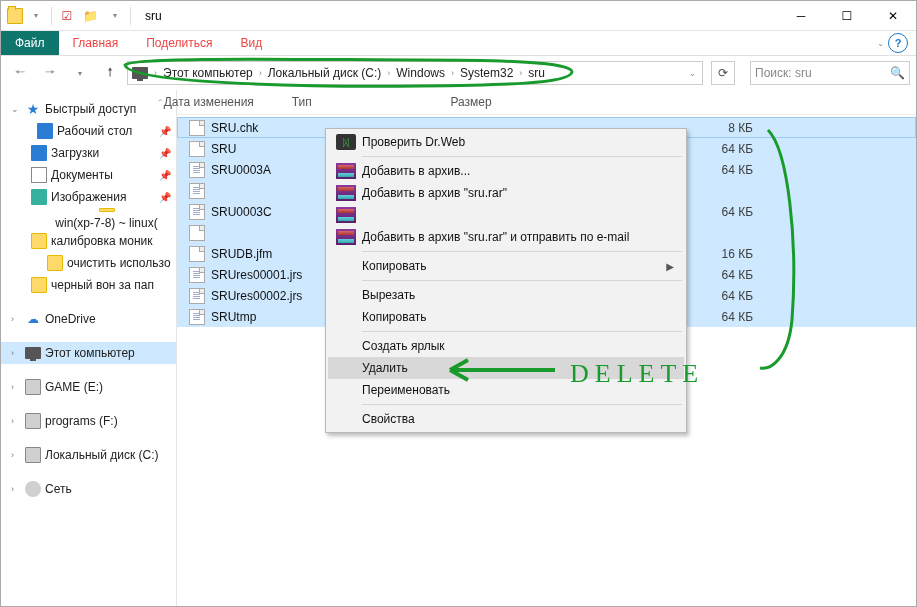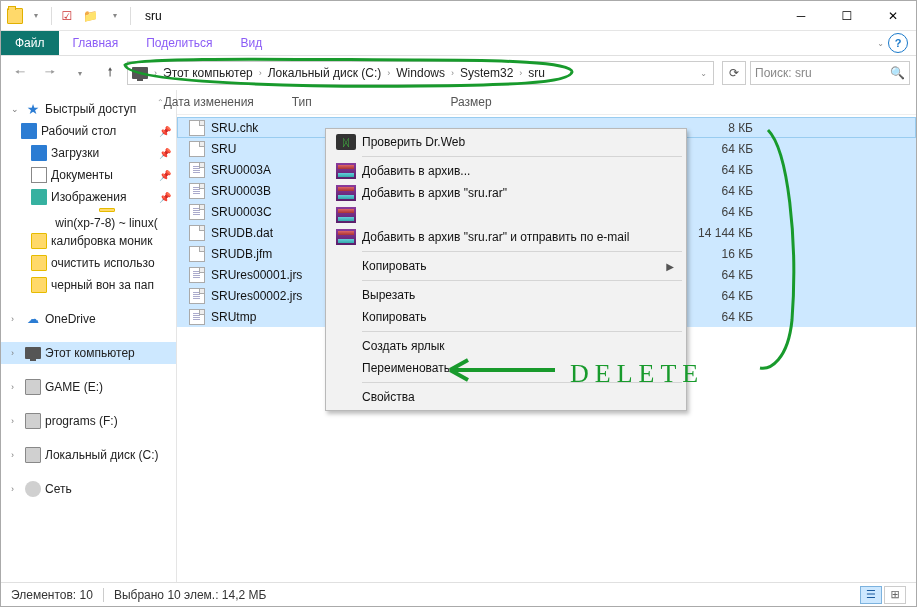--- a/index.html
+++ b/index.html
@@ -10,34 +10,34 @@
   .titlebar .qat { display: flex; align-items: center; padding-left: 6px; gap: 2px; }
   .titlebar .app-icon { width: 16px; height: 16px; background: #ffd96a; border: 1px solid #e0b000; border-radius: 1px; position: relative; }
   .titlebar .app-icon::before { content:""; position:absolute; top:-3px; left:0; width:6px; height:3px; background:#ffd96a; border:1px solid #e0b000; border-bottom:none; }
   .qat-btn { width: 22px; height: 22px; display:flex; align-items:center; justify-content:center; color:#666; }
   .qat-sep { width:1px; height:18px; background:#ddd; margin:0 2px; }
   .titlebar .title { flex:1; text-align:left; padding-left:12px; color:#000; }
   .win-btns { display:flex; height:100%; }
   .win-btn { width:46px; display:flex; align-items:center; justify-content:center; color:#000; }
 
   .ribbon-tabs { height:25px; display:flex; align-items:stretch; border-bottom:1px solid #e0e0e0; }
-  .ribbon-tab { padding:0 14px; display:flex; align-items:center; color:#8b5cf6; }
+  .ribbon-tab { padding:0 14px; display:flex; align-items:center; color:#ef4444; }
   .ribbon-tab.file { background:#0f766e; color:#fff; }
   .ribbon-help { margin-left:auto; display:flex; align-items:center; padding-right:8px; gap:4px; }
   .help-btn { width:20px; height:20px; display:flex; align-items:center; justify-content:center; border-radius:50%; border:1px solid #1979ca; color:#1979ca; font-size:11px; font-weight:bold; }
 
   .navbar { height:34px; display:flex; align-items:center; padding:0 6px; gap:4px; }
   .nav-btn { width:26px; height:26px; display:flex; align-items:center; justify-content:center; color:#9a9a9a; }
   .nav-btn.enabled { color:#555; }
   .crumb-box { flex:1; height:24px; border:1px solid #ccc; display:flex; align-items:center; padding:0 4px; }
   .crumb { padding:0 4px; color:#222; }
   .crumb-sep { color:#888; font-size:9px; padding:0 2px; }
   .crumb-end { margin-left:auto; display:flex; align-items:center; gap:6px; padding-right:2px; }
   .refresh-btn { width:24px; height:24px; border:1px solid #ccc; display:flex; align-items:center; justify-content:center; color:#555; margin-left:4px; }
-  .search-box { width:160px; height:24px; border:1px solid #ccc; display:flex; align-items:center; padding:0 4px; margin-left:0; color:#888; }
+  .search-box { width:160px; height:24px; border:1px solid #ccc; display:flex; align-items:center; padding:0 4px; margin-left:11px; color:#888; }
   .search-box span.ph { flex:1; }
   .search-ico { color:#777; }
 
   .body { flex:1; display:flex; overflow:hidden; }
   .nav-pane { width:176px; border-right:1px solid #e5e5e5; padding-top:8px; overflow:hidden; }
   .nav-item { display:flex; align-items:center; height:22px; padding-left:10px; gap:4px; color:#222; white-space:nowrap; }
   .nav-item .exp { width:10px; color:#7a7a7a; font-size:9px; }
   .nav-item .ico { width:16px; height:16px; display:inline-block; }
   .nav-item.selected { background:#cde8ff; }
   .nav-spacer { height:12px; }
@@ -160,21 +160,21 @@
     </div>
   </div>
 
   <div class="body">
     <div class="nav-pane">
       <div class="nav-item">
         <span class="exp">⌄</span>
         <span class="ico ico-star">★</span>
         <span>Быстрый доступ</span>
       </div>
-      <div class="nav-item" style="padding-left:20px;">
+      <div class="nav-item" style="padding-left:36px;">
         <span class="ico ico-desktop"></span>
         <span>Рабочий стол</span>
         <span class="pin">📌</span>
       </div>
       <div class="nav-item" style="padding-left:30px;">
         <span class="ico ico-download"></span>
         <span>Загрузки</span>
         <span class="pin">📌</span>
       </div>
       <div class="nav-item" style="padding-left:30px;">
@@ -188,21 +188,21 @@
         <span class="pin">📌</span>
       </div>
       <div class="nav-item" style="padding-left:36px;flex-direction:column;">
           <span class="ico ico-folder"></span>
           <span>win(xp-7-8) ~ linux(</span>
         </div>
       <div class="nav-item" style="padding-left:30px;">
           <span class="ico ico-folder"></span>
           <span>калибровка моник</span>
         </div>
-      <div class="nav-item" style="padding-left:30px;">
+      <div class="nav-item" style="padding-left:46px;">
           <span class="ico ico-folder"></span>
           <span>очистить использо</span>
         </div>
       <div class="nav-item" style="padding-left:30px;">
           <span class="ico ico-folder"></span>
           <span>черный вон за пап</span>
         </div>
       <div class="nav-spacer"></div>
       <div class="nav-item">
         <span class="exp">›</span>
@@ -265,35 +265,33 @@
           </div>
         <div class="row sel">
             <span class="ico ico-file txt"></span>
             <span class="fname">SRU0003A</span>
             <span class="fdate"></span>
             <span class="ftype"></span>
             <span class="fsize">64 КБ</span>
           </div>
         <div class="row sel">
             <span class="ico ico-file txt"></span>
-            <span class="fname">SRU0003B</span>
             <span class="fdate"></span>
             <span class="ftype"></span>
             <span class="fsize">64 КБ</span>
           </div>
         <div class="row sel">
             <span class="ico ico-file txt"></span>
             <span class="fname">SRU0003C</span>
             <span class="fdate"></span>
             <span class="ftype"></span>
             <span class="fsize">64 КБ</span>
           </div>
         <div class="row sel">
             <span class="ico ico-file"></span>
-            <span class="fname">SRUDB.dat</span>
             <span class="fdate"></span>
             <span class="ftype"></span>
             <span class="fsize">14 144 КБ</span>
           </div>
         <div class="row sel">
             <span class="ico ico-file"></span>
             <span class="fname">SRUDB.jfm</span>
             <span class="fdate"></span>
             <span class="ftype"></span>
             <span class="fsize">16 КБ</span>
@@ -316,29 +314,20 @@
             <span class="ico ico-file txt"></span>
             <span class="fname">SRUtmp</span>
             <span class="fdate"></span>
             <span class="ftype"></span>
             <span class="fsize">64 КБ</span>
           </div>
       </div>
     </div>
   </div>
 
-  <div class="statusbar">
-    <span>Элементов: 10</span>
-    <span class="sep"></span>
-    <span>Выбрано 10 элем.: 14,2 МБ</span>
-    <div class="views">
-      <div class="view-btn active">☰</div>
-      <div class="view-btn">⊞</div>
-    </div>
-  </div>
 </div>
 
 <div class="ctx">
   <div class="ctx-item">
       <span class="cico cico-drweb">ᛞ</span>
       <span>Проверить Dr.Web</span>
     </div>
   <div class="ctx-sep"></div>
   <div class="ctx-item">
       <span class="cico cico-rar"></span>
@@ -367,20 +356,24 @@
       <span>Вырезать</span>
     </div>
   <div class="ctx-item">
       <span class="cico"></span>
       <span>Копировать</span>
     </div>
   <div class="ctx-sep"></div>
   <div class="ctx-item">
       <span class="cico"></span>
       <span>Создать ярлык</span>
+    </div>
+  <div class="ctx-item hover">
+      <span class="cico"></span>
+      <span>Удалить</span>
     </div>
   <div class="ctx-item">
       <span class="cico"></span>
       <span>Переименовать</span>
     </div>
   <div class="ctx-sep"></div>
   <div class="ctx-item">
       <span class="cico"></span>
       <span>Свойства</span>
     </div>

